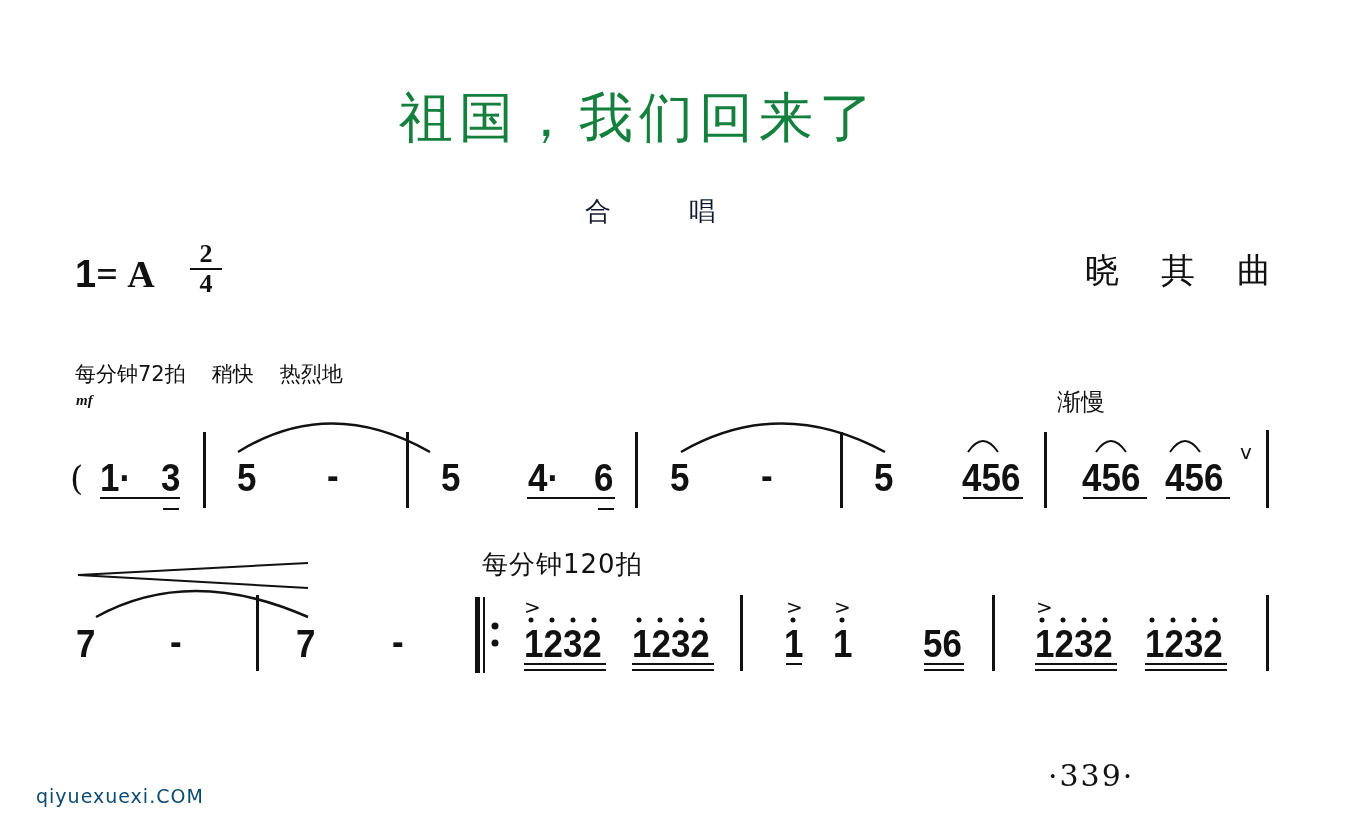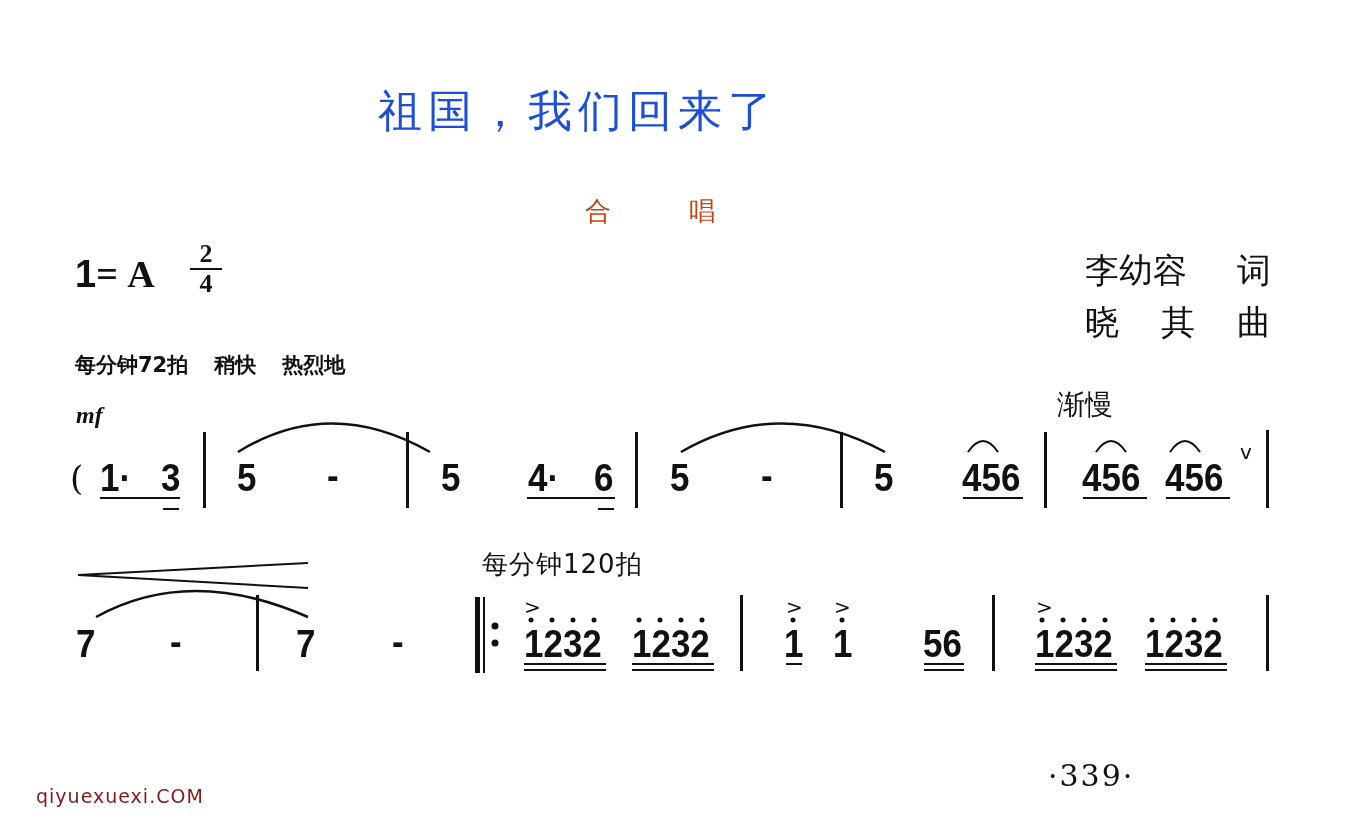--- a/index.html
+++ b/index.html
@@ -1,61 +1,57 @@
 <!DOCTYPE html>
 <html><head>
   <meta charset="utf-8">
   <style>
     html, body { margin:0; padding:0; background:#ffffff; }
     body { width:1354px; height:828px; position:relative; overflow:hidden; color:#111; font-family:"DejaVu Sans", sans-serif; }
     .abs { position:absolute; }
-    .title { left:378px; top:82px; font-family:"DejaVu Serif", serif; font-size:44px; letter-spacing:6px; color:#1d4ed8; white-space:nowrap; }
-    .subtitle { left:585px; top:194px; font-family:"DejaVu Serif", serif; font-size:26px; color:#c2410c; word-spacing:70px; white-space:nowrap; }
+    .title { left:399px; top:82px; font-family:"DejaVu Serif", serif; font-size:54px; letter-spacing:6px; color:#15803d; white-space:nowrap; }
+    .subtitle { left:585px; top:194px; font-family:"DejaVu Serif", serif; font-size:26px; color:#0f172a; word-spacing:70px; white-space:nowrap; }
     .subtitle span { display:inline-block; }
     .key { left:75px; top:252px; font-family:"Liberation Serif", serif; font-weight:bold; font-size:38px; white-space:nowrap; }
     .key .one { font-family:"Liberation Sans", sans-serif; }
     .timesig { left:190px; top:240px; width:32px; text-align:center; font-family:"Liberation Serif", serif; font-weight:bold; font-size:26px; line-height:28px; }
     .timesig .num { border-bottom:2px solid #111; }
     .credits { left:1085px; top:244px; font-family:"DejaVu Serif", serif; font-size:34px; line-height:52px; white-space:nowrap; }
     .credits .row { display:flex; justify-content:space-between; width:186px; }
-    .tempo1 { left:75px; top:351px; font-family:"DejaVu Sans", sans-serif; font-weight:bold; font-size:21px; white-space:nowrap; }
+    .tempo1 { left:75px; top:360px; font-family:"DejaVu Sans", sans-serif; font-weight:normal; font-size:21px; white-space:nowrap; }
     .tempo1 span { margin-right:26px; }
-    .mf { left:76px; top:402px; font-family:"Liberation Serif", serif; font-style:italic; font-weight:bold; font-size:24px; }
-    .jianman { left:1057px; top:386px; font-family:"DejaVu Serif", serif; font-size:28px;text-align:right; }
+    .mf { left:76px; top:392px; font-family:"Liberation Serif", serif; font-style:italic; font-weight:bold; font-size:15px; }
+    .jianman { left:1057px; top:386px; font-family:"DejaVu Serif", serif; font-size:24px;text-align:right; }
     .tempo2 { left:482px; top:547px; font-family:"DejaVu Sans", sans-serif; font-size:26px; letter-spacing:1px; white-space:nowrap; }
     .note { font-family:"Liberation Sans", sans-serif; font-weight:bold; font-size:38px; line-height:40px; white-space:nowrap; transform:scaleX(0.92); transform-origin:left; }
     .accent { font-family:"DejaVu Sans", sans-serif; font-size:20px; line-height:20px; }
     .paren { left:70px; top:458px; font-family:"DejaVu Serif", serif; font-size:34px; }
     .breath { font-family:"DejaVu Sans", sans-serif; font-size:20px; }
     .pageno { left:1048px; top:758px; font-family:"DejaVu Serif", serif; font-size:30px; white-space:nowrap; letter-spacing:2px; }
-    .watermark { left:36px; top:785px; font-family:"DejaVu Sans", sans-serif; font-size:19px; color:#7f1d1d; letter-spacing:1px; white-space:nowrap; }
+    .watermark { left:36px; top:785px; font-family:"DejaVu Sans", sans-serif; font-size:19px; color:#0c4a6e; letter-spacing:1px; white-space:nowrap; }
     svg.overlay { position:absolute; left:0; top:0; }
   </style>
 </head>
 <body>
 
 <div class="abs title">祖国，我们回来了</div>
 <div class="abs subtitle">
   <span>合</span>
   <span>唱</span>
 </div>
 
 <div class="abs key">
   <span class="one">1</span><span>=</span>&nbsp;<span>A</span>
 </div>
 <div class="abs timesig">
   <div class="num">2</div>
   <div>4</div>
 </div>
 
 <div class="abs credits">
-  <div class="row">
-    <span>李幼容</span>
-    <span>词</span>
-  </div>
   <div class="row">
     <span>晓</span>
     <span>其</span>
     <span>曲</span>
   </div>
 </div>
 
 <div class="abs tempo1">
   <span>每分钟72拍</span><span>稍快</span><span>热烈地</span>
 </div>

